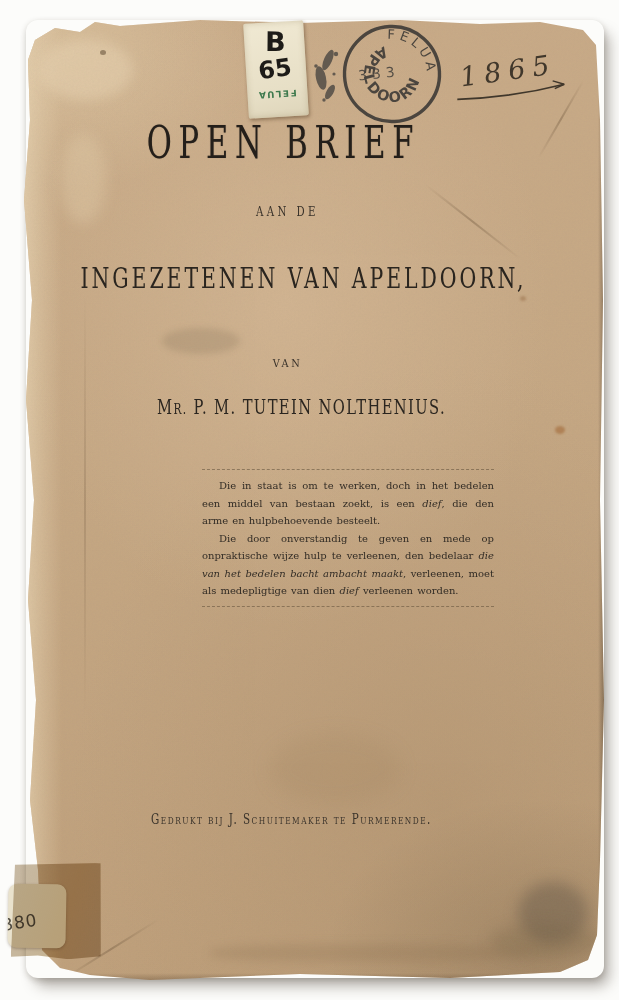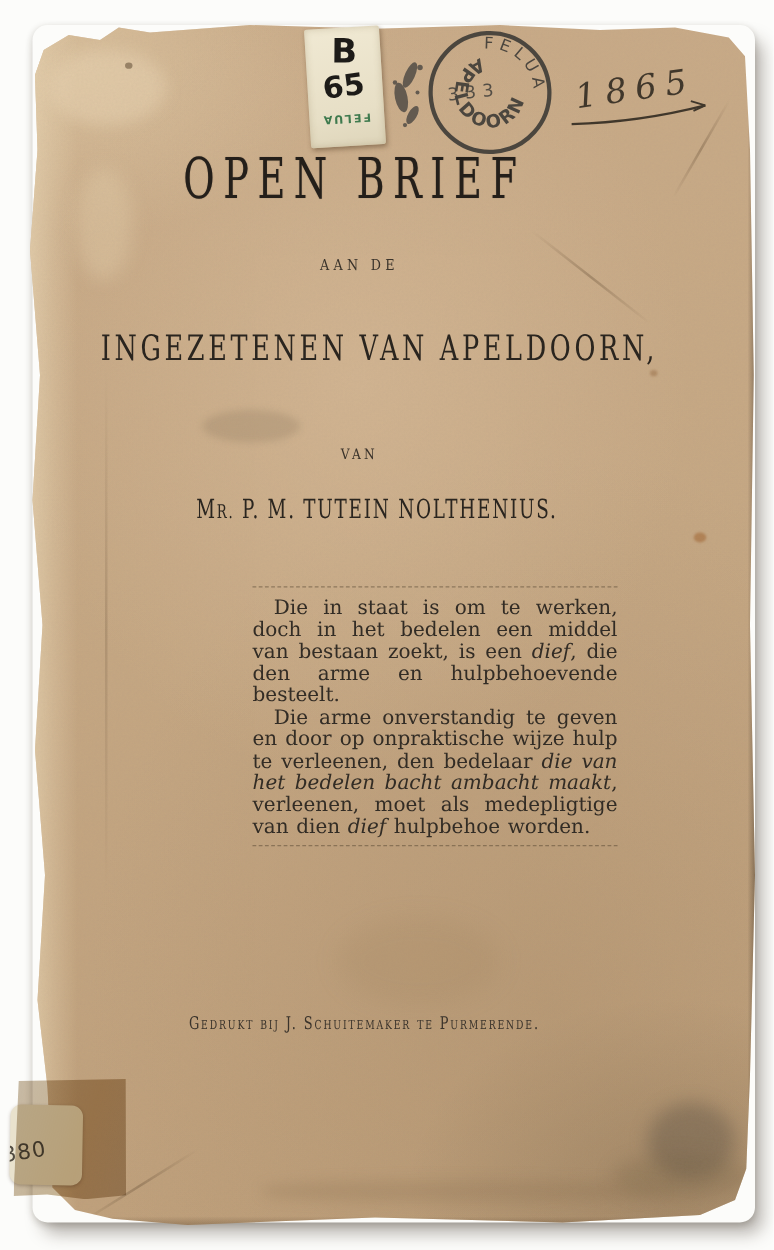--- a/index.html
+++ b/index.html
@@ -58,21 +58,21 @@
   .t-inge{top:262px;left:20px;font-size:28px;letter-spacing:4px;transform:scaleX(.73);color:#2a251f;}
   .t-van{top:356px;left:4px;font-size:11.5px;letter-spacing:3px;transform:scaleX(.85);color:#3a332b;}
   .t-author{top:395px;left:18px;font-size:21px;letter-spacing:2px;transform:scaleX(.7);color:#2a251f;}
   .t-author .sc{font-size:.72em;}
   .t-imprint{top:811px;left:8px;font-size:14px;letter-spacing:2px;transform:scaleX(.74);
           font-variant:small-caps;color:#3a332b;}
   .quote{position:absolute;left:202px;top:469px;width:292px;color:#322c25;}
   .quote .rule{border-top:1px dashed rgba(94,78,56,.55);height:0;}
   .quote .rule.top{margin-bottom:7px;}
   .quote .rule.bottom{margin-top:6px;}
-  .quote p{margin:0;font-size:16px;line-height:17.5px;text-align:justify;text-indent:17px;
+  .quote p{margin:0;font-size:10px;line-height:17.5px;text-align:justify;text-indent:17px;
           word-spacing:1px;hyphens:manual;}
   .it{font-style:italic;}
 
   
   .shelf-label{position:absolute;left:246px;top:22px;width:60px;height:95px;
       background:linear-gradient(170deg,#f0e9d3,#e7dfc6 70%,#ded5ba);
       transform:rotate(-3.5deg);border-radius:2px;
       box-shadow:1px 2px 4px rgba(70,48,26,.45), inset 0 0 6px rgba(120,100,60,.25);
       font-family:"DejaVu Sans", sans-serif;color:#1d1b18;text-align:center;}
   .shelf-b{font-size:27px;font-weight:bold;margin-top:6px;margin-left:2px;transform:rotate(4deg);line-height:1;}
@@ -138,21 +138,21 @@
     <div class="line t-aande">AAN DE</div>
     <div class="line t-inge">INGEZETENEN VAN APELDOORN,</div>
     <div class="line t-van">VAN</div>
     <div class="line t-author"><span>M</span><span class="sc">R.</span><span> P. M. TUTEIN NOLTHENIUS.</span></div>
     <div class="line t-imprint">Gedrukt bij J. Schuitemaker te Purmerende.</div>
   </div>
 
   <div class="quote">
     <div class="rule top"></div>
     <p><span>Die in staat is om te werken, doch in het bedelen een middel van bestaan zoekt, is een </span><span class="it">dief</span><span>, die den arme en hulpbehoe­vende besteelt.</span></p>
-    <p><span>Die arme onverstandig te geven en door op onpraktische wijze hulp te verleenen, den bedelaar </span><span class="it">die van het bedelen bacht am­bacht maakt</span><span>, verleenen, moet als mede­pligtige van dien </span><span class="it">dief</span><span> hulpbehoe worden.</span></p>
+    <p><span>Die door onverstandig te geven en mede op onpraktische wijze hulp te verleenen, den bedelaar </span><span class="it">die van het bedelen bacht am­bacht maakt</span><span>, verleenen, moet als mede­pligtige van dien </span><span class="it">dief</span><span> verleenen worden.</span></p>
     <div class="rule bottom"></div>
   </div>
 
   <svg class="blot-svg" width="50" height="70">
     <g fill="#474440" opacity="0.78">
       <ellipse cx="22" cy="16" rx="4" ry="11" transform="rotate(24 22 16)"></ellipse>
       <ellipse cx="15" cy="34" rx="5" ry="12" transform="rotate(-12 15 34)"></ellipse>
       <ellipse cx="24" cy="48" rx="3.5" ry="8" transform="rotate(30 24 48)"></ellipse>
       <circle cx="30" cy="10" r="2.2"></circle>
         <circle cx="10" cy="22" r="1.8"></circle>

